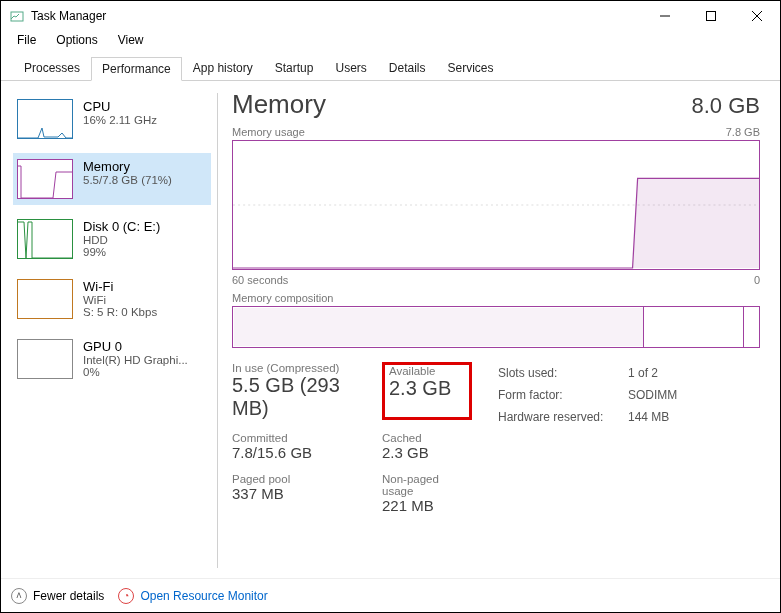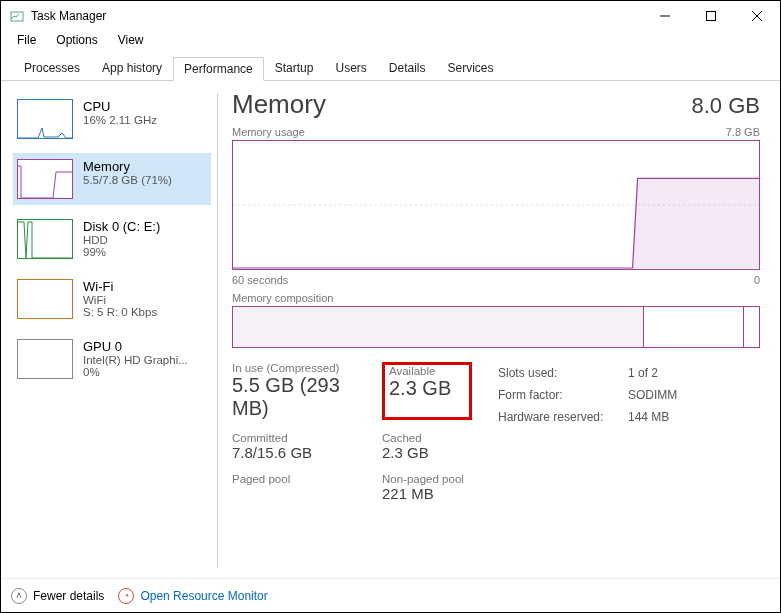--- a/index.html
+++ b/index.html
@@ -89,22 +89,22 @@
 </div>
 
 <div class="menubar">
   <span class="menu-item">File</span>
   <span class="menu-item">Options</span>
   <span class="menu-item">View</span>
 </div>
 
 <div class="tabbar">
   <span class="tab">Processes</span>
+  <span class="tab active">Performance</span>
   <span class="tab">App history</span>
-  <span class="tab active">Performance</span>
   <span class="tab">Startup</span>
   <span class="tab">Users</span>
   <span class="tab">Details</span>
   <span class="tab">Services</span>
 </div>
 
 <div class="perf">
   <div class="sidelist">
 
     <div class="side-item">
@@ -208,23 +208,24 @@
         <div>
           <div class="stat-label">Committed</div>
           <div class="stat-value-med">7.8/15.6 GB</div>
         </div>
         <div>
           <div class="stat-label">Cached</div>
           <div class="stat-value-med">2.3 GB</div>
         </div>
         <div>
           <div class="stat-label">Paged pool</div>
-        </div>
-        <div>
-          <div class="stat-label">Non-paged pool</div>
+          <div class="stat-value-med">337 MB</div>
+        </div>
+        <div>
+          <div class="stat-label">Non-paged usage</div>
           <div class="stat-value-med">221 MB</div>
         </div>
       </div>
       <div class="stats-right">
         <div class="spec-row">
             <span class="spec-label">Slots used:</span>
             <span>1 of 2</span>
           </div>
         <div class="spec-row">
             <span class="spec-label">Form factor:</span>

